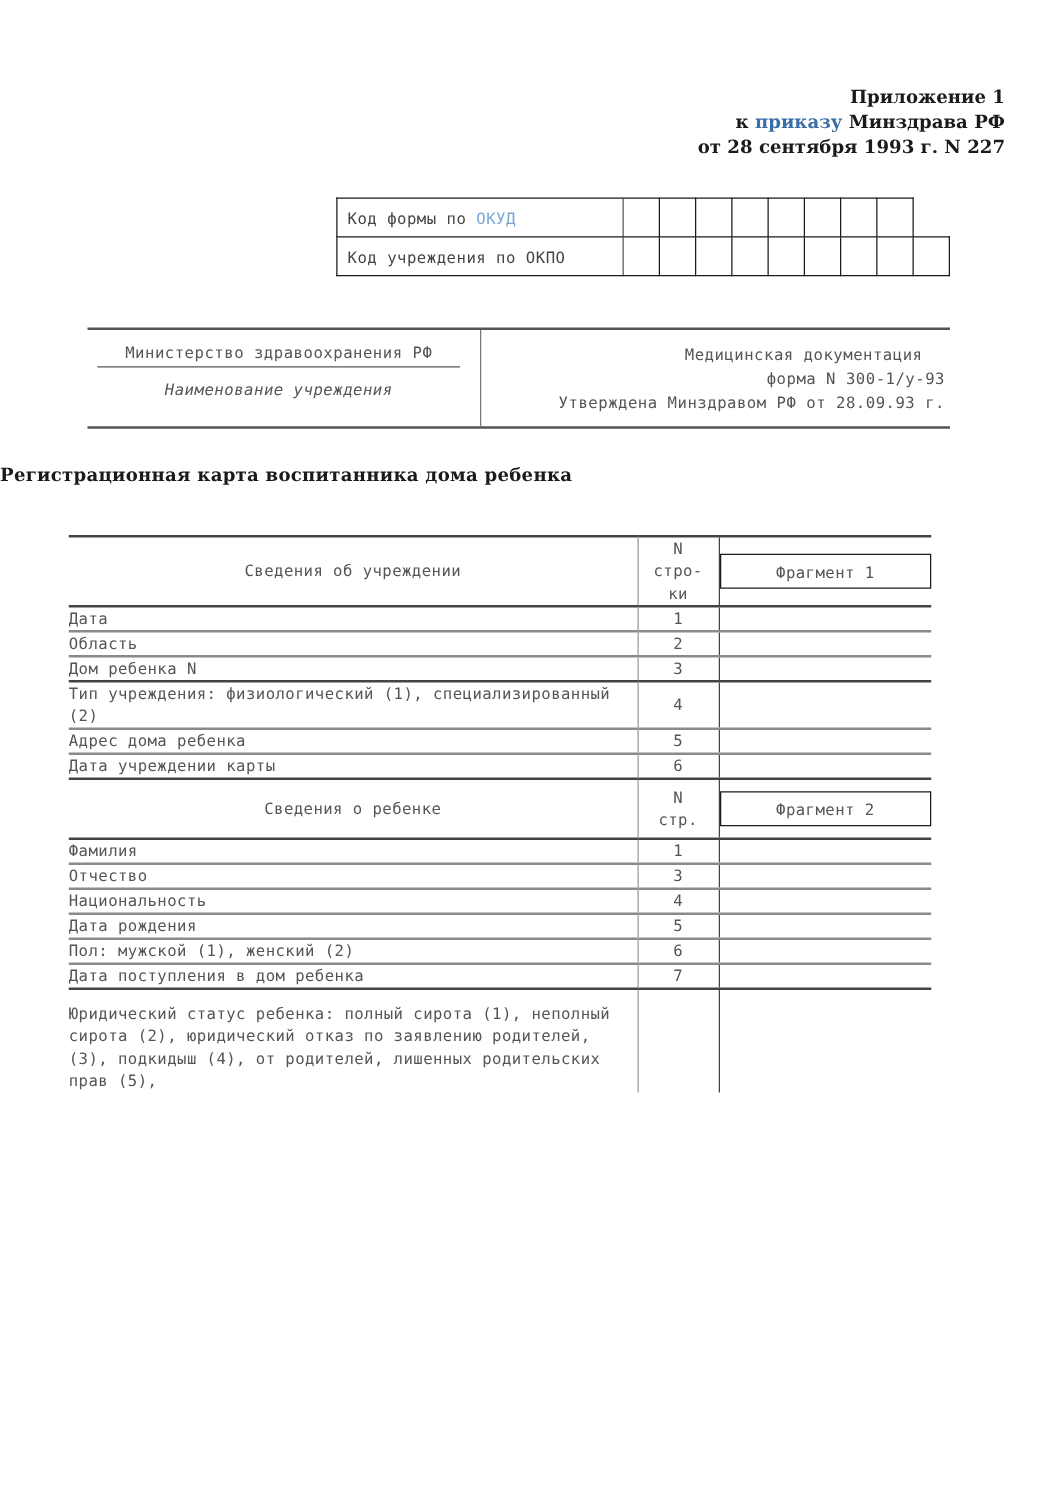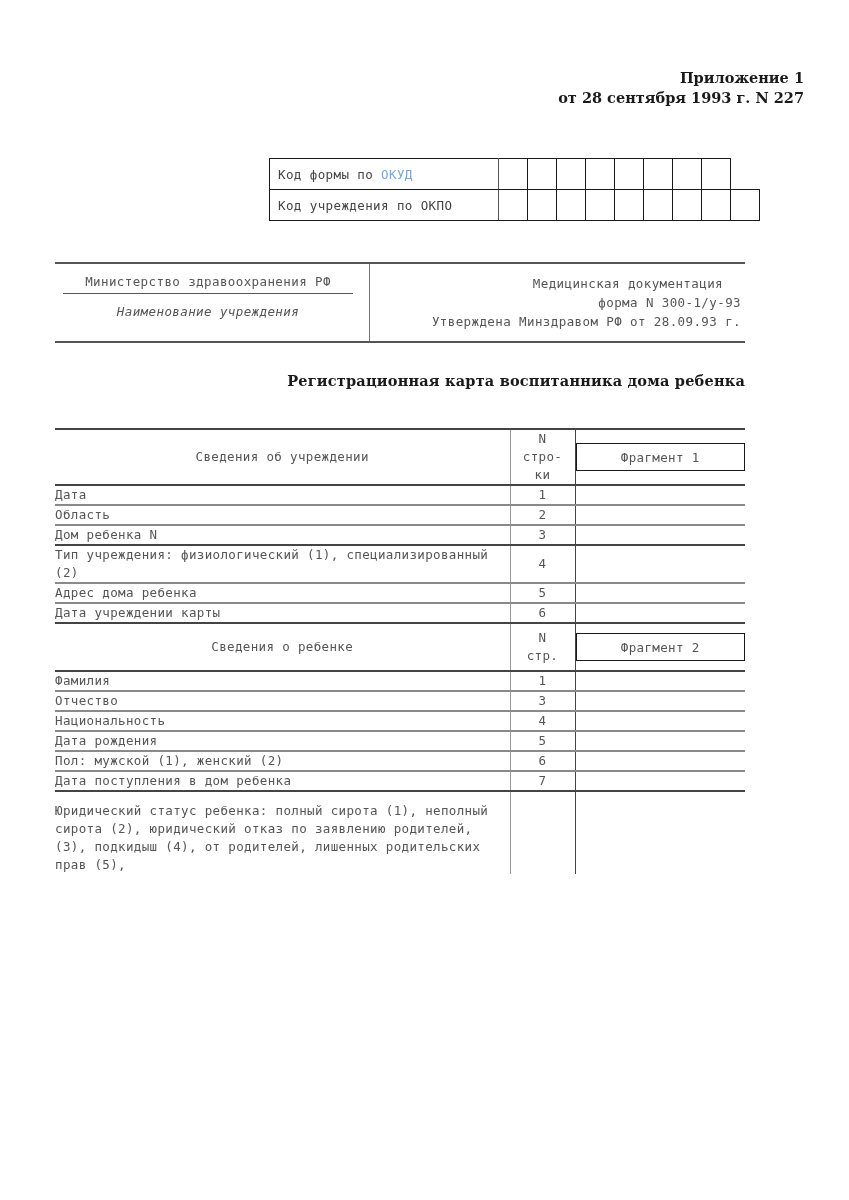--- a/index.html
+++ b/index.html
@@ -68,21 +68,21 @@
     border: 1px solid #1a1a1a;
   }
   .code-table td.blank-pad {
     border: none;
   }
   .code-link { color: #7aa6d6; }
 
   
   .inst-block {
     position: absolute;
-    left: 55px;
+    left: 70px;
     top: 262px;
     width: 690px;
     border-top: 2px solid #555;
     border-bottom: 2px solid #555;
     display: flex;
     font-size: 12.5px;
     letter-spacing: 0.4px;
   }
   .inst-left {
     width: 315px;
@@ -112,21 +112,21 @@
   .inst-right .l1 { padding-right: 18px;}
   .inst-right .l2 { text-align: right; }
   .inst-right .l3 { text-align: right; }
 
   
   .main-title {
     position: absolute;
     top: 372px;
     left: 0;
     width: 745px;
-    text-align: right;
+    text-align: left;
     font-family: "DejaVu Serif", "Liberation Serif", serif;
     font-weight: bold;
     font-size: 14.5px;
     color: #1a1a1a;
     letter-spacing: 0.2px;
   }
 
   
   .form-table {
     position: absolute;
@@ -183,20 +183,21 @@
     padding-bottom: 0;
   }
 </style>
 </head>
 <body>
 
 <div class="page">
 
   <div class="doc-header">
     <div class="line">Приложение 1</div>
+    <div class="line"><span>к </span><span class="link-blue">приказу</span><span> Минздрава РФ</span></div>
     <div class="line">от 28 сентября 1993 г. N 227</div>
   </div>
 
   <table class="code-table">
     <tbody>
       <tr>
         <td class="label"><span>Код формы по </span><span class="code-link">ОКУД</span></td>
         <td class="cell"></td>
         <td class="cell"></td>
         <td class="cell"></td>

